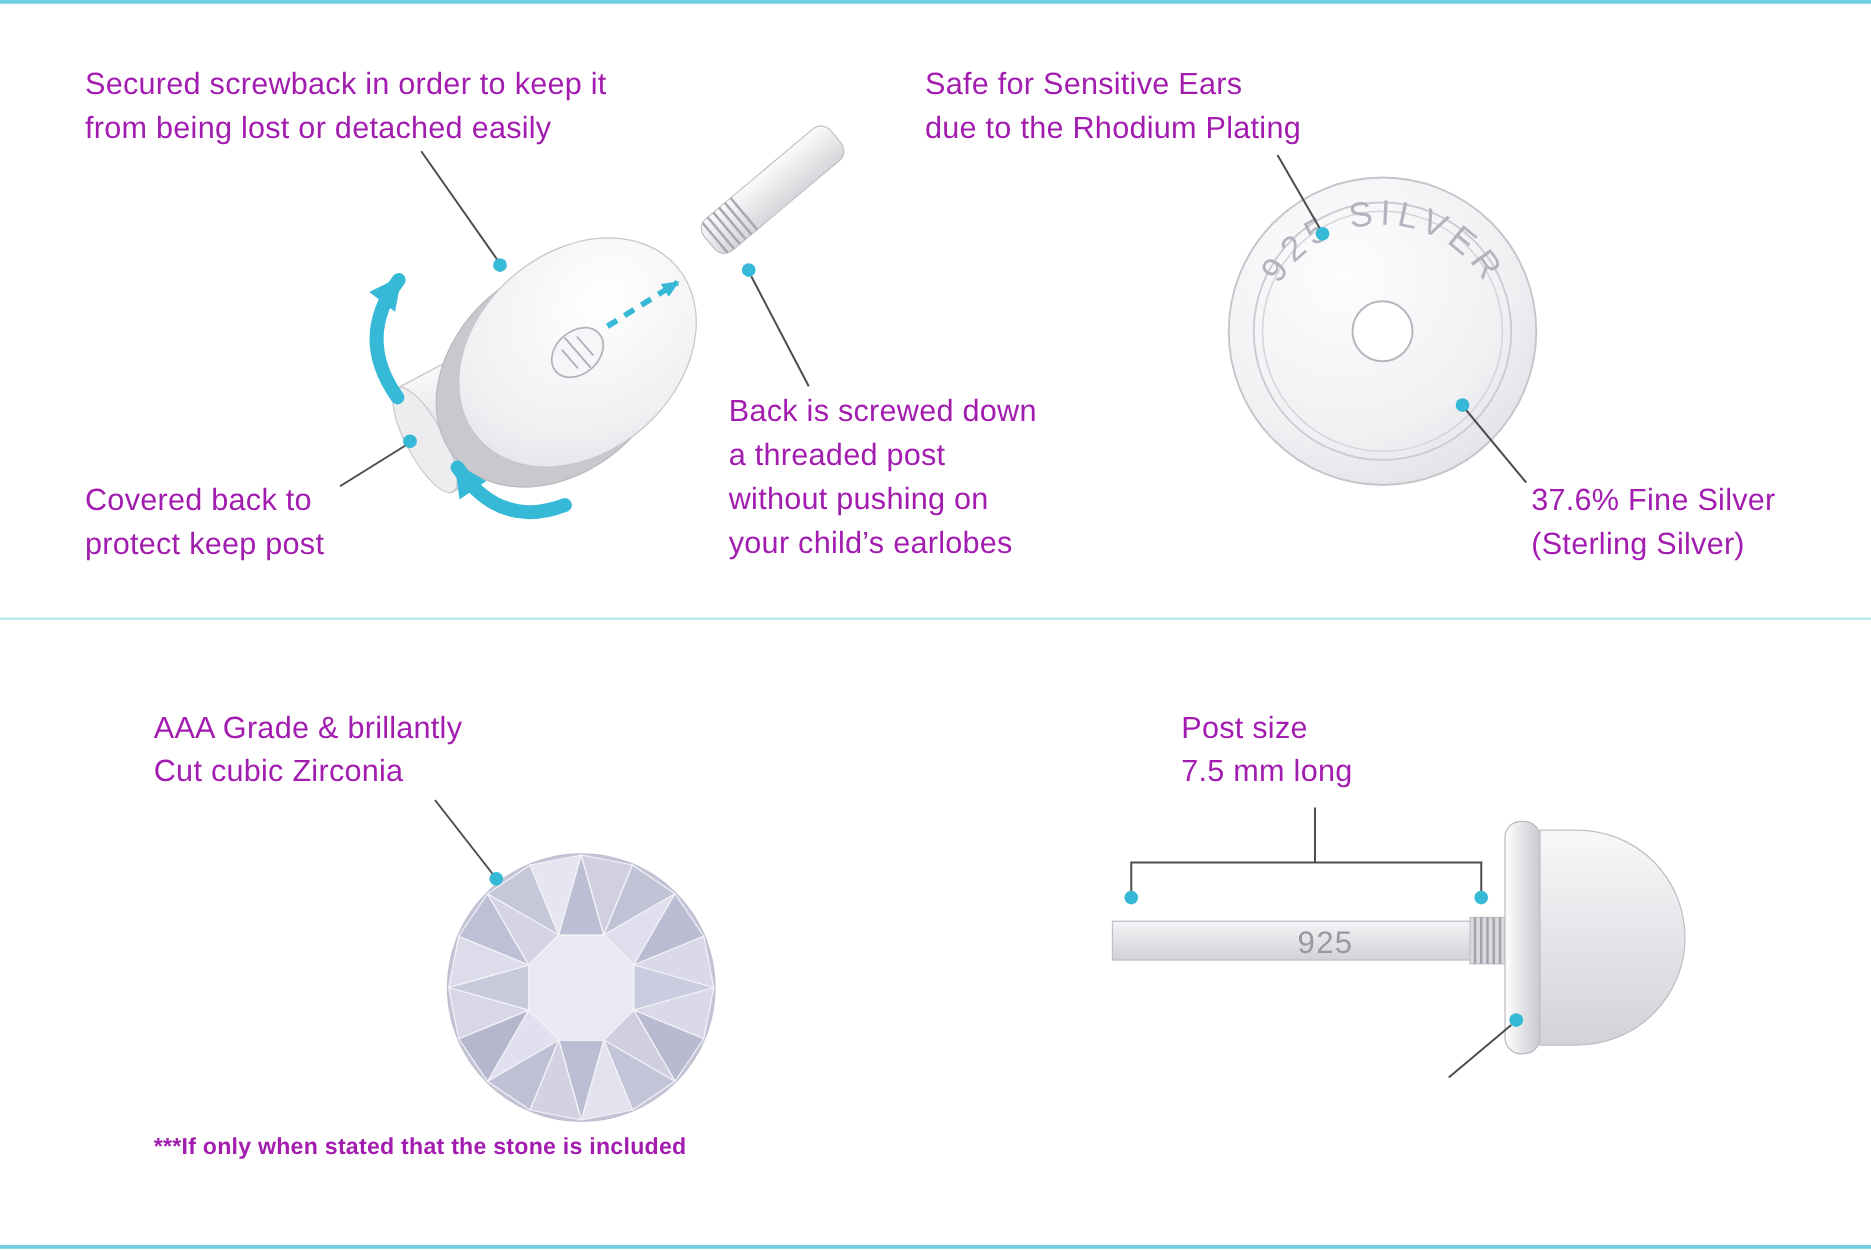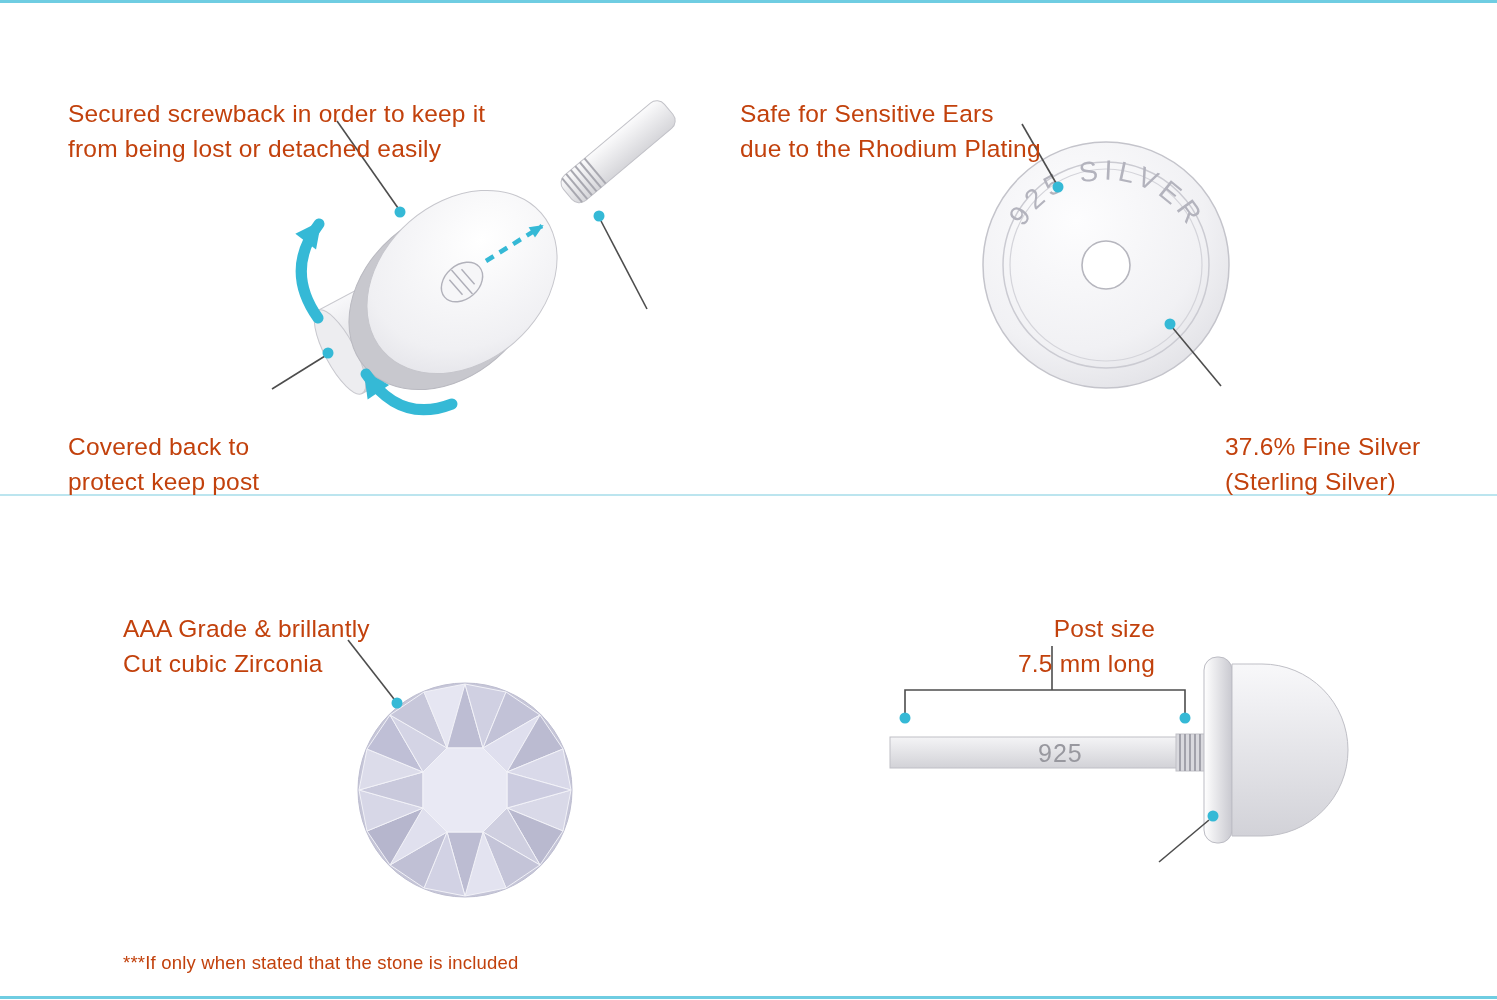--- a/index.html
+++ b/index.html
@@ -4,24 +4,24 @@
 <style>
   * { margin:0; padding:0; box-sizing:border-box; }
   html,body { background:#ffffff; }
   body { font-family:"Liberation Sans", sans-serif; }
   #canvas {
     position:relative; width:1497px; height:1000px;
     background:#ffffff; overflow:hidden;
   }
   .label {
     position:absolute; font-size:24.5px; line-height:35px;
-    color:#c2410c; white-space:pre-line; letter-spacing:0.2px;margin-top:46px;
+    color:#a21caf; white-space:pre-line; letter-spacing:0.2px;
   }
-  .label.center { text-align:right; }
-  .footnote { font-size:18.5px; line-height:24px; }
+  .label.center { text-align:left; }
+  .footnote { font-size:18.5px; line-height:24px;font-weight:bold; }
   .hline { position:absolute; left:0; width:100%; }
   .hline.strong { height:3px; background:#6fcde2; }
   .hline.light  { height:2px; background:#bce5ef; }
   svg.layer { position:absolute; left:0; top:0; display:block; }
 </style>
 </head>
 <body>
 
 <div id="canvas">
 
@@ -190,20 +190,24 @@
       <circle cx="1185" cy="718" r="5.5" fill="#35b9d6"></circle>
     </g>
     <line x1="1159" y1="862" x2="1209" y2="820" stroke="#4d4d4d" stroke-width="1.6"></line>
     <circle cx="1213" cy="816" r="5.5" fill="#35b9d6"></circle>
   </svg>
 
   <div class="label" style="left:68px; top:50px;">Secured screwback in order to keep it
 from being lost or detached easily</div>
   <div class="label" style="left:68px; top:383px;">Covered back to
 protect keep post</div>
+  <div class="label" style="left:583px; top:312px;">Back is screwed down
+a threaded post
+without pushing on
+your child’s earlobes</div>
 
   <div class="label" style="left:740px; top:50px;">Safe for Sensitive Ears
 due to the Rhodium Plating</div>
   <div class="label" style="left:1225px; top:383px;">37.6% Fine Silver
 (Sterling Silver)</div>
 
   <div class="label" style="left:123px; top:565px;">AAA Grade &amp; brillantly
 Cut cubic Zirconia</div>
   <div class="label footnote" style="left:123px; top:905px;">***If only when stated that the stone is included</div>
 

